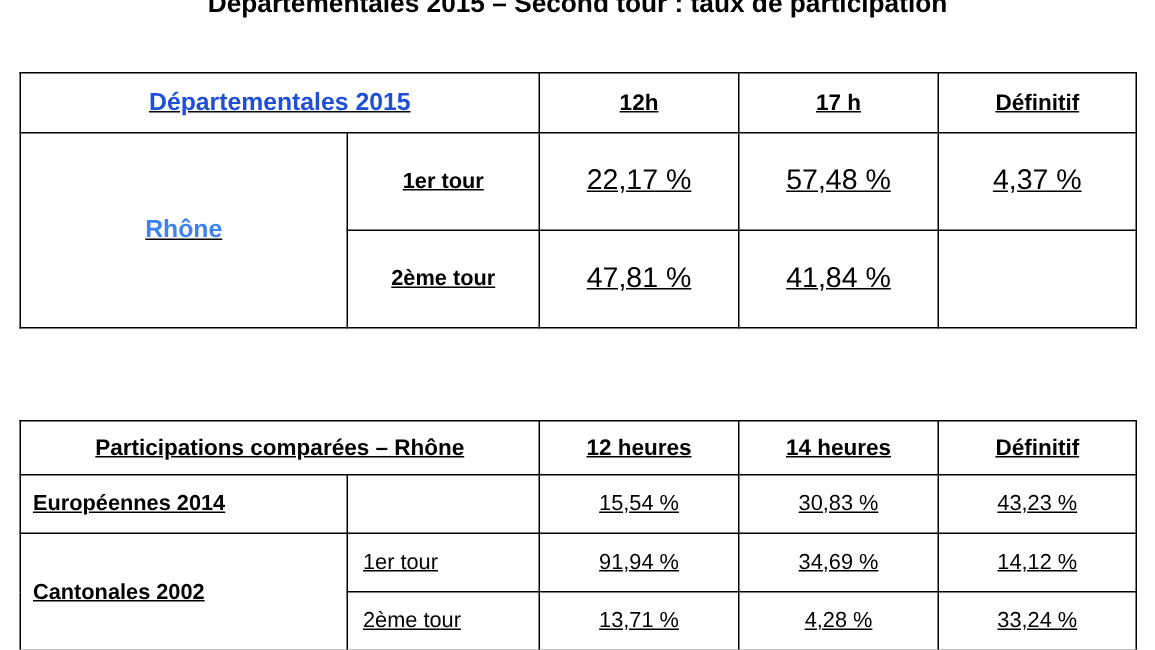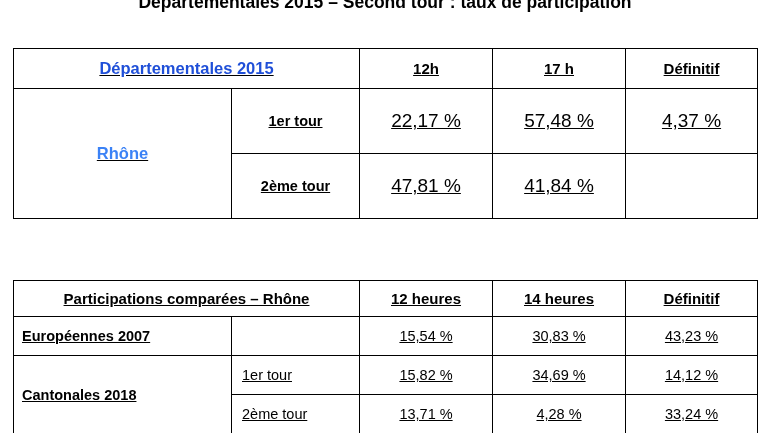--- a/index.html
+++ b/index.html
@@ -174,30 +174,30 @@
         <col class="d5">
     </colgroup>
     <tbody>
       <tr class="t2-head">
         <td colspan="2" class="wide">Participations comparées – Rhône</td>
         <td>12 heures</td>
         <td>14 heures</td>
         <td>Définitif</td>
       </tr>
       <tr class="t2-row">
-        <td class="t2-rowlabel">Européennes 2007</td>
+        <td class="t2-rowlabel">Européennes 2014</td>
         <td class="t2-sublabel"></td>
         <td>15,54 %</td>
         <td>30,83 %</td>
         <td>43,23 %</td>
       </tr>
       <tr class="t2-row tall-label">
-        <td rowspan="2" class="t2-rowlabel">Cantonales 2018</td>
+        <td rowspan="2" class="t2-rowlabel">Cantonales 2002</td>
         <td class="t2-sublabel">1er tour</td>
-        <td>15,82 %</td>
+        <td>91,94 %</td>
         <td>34,69 %</td>
         <td>14,12 %</td>
       </tr>
       <tr class="t2-row">
         <td class="t2-sublabel">2ème tour</td>
         <td>13,71 %</td>
         <td>4,28 %</td>
         <td>33,24 %</td>
       </tr>
     </tbody>

